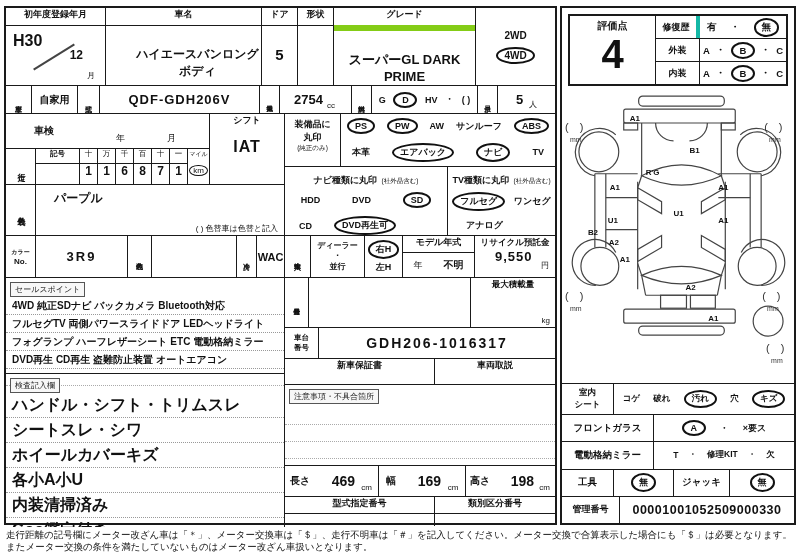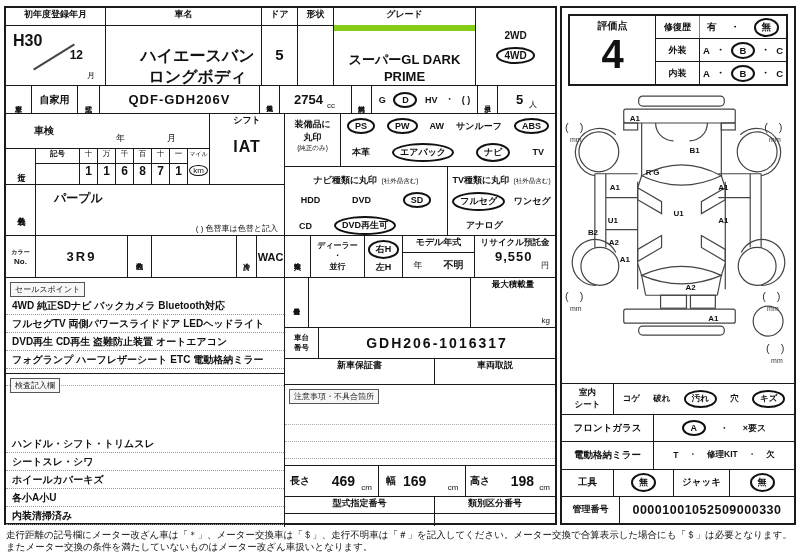--- a/index.html
+++ b/index.html
@@ -38,21 +38,21 @@
         <div class="hd" style="border-bottom:1px solid #1a1a1a;height:15px;">初年度登録年月</div>
         <div style="position:relative;height:60px;">
           <span style="position:absolute;left:7px;top:6px;font-size:16px;font-weight:bold;">H30</span>
           <span class="abs" style="left:24px;top:30px;width:48px;height:2px;background:#444;transform:rotate(-32deg);"></span>
           <span style="position:absolute;right:22px;bottom:24px;font-size:12px;font-weight:bold;">12</span>
           <span style="position:absolute;right:10px;bottom:5px;font-size:8px;">月</span>
         </div>
       </div>
       <div class="cell" style="width:156px;">
         <div class="hd" style="border-bottom:1px solid #1a1a1a;height:15px;">車名</div>
-        <div class="val" style="margin-top:20px;font-size:16px;margin-left:28px;">ハイエースバンロングボディ</div>
+        <div class="val" style="margin-top:20px;font-size:12px;margin-left:28px;">ハイエースバンロングボディ</div>
       </div>
       <div class="cell" style="width:36px;">
         <div class="hd" style="border-bottom:1px solid #1a1a1a;height:15px;">ドア</div>
         <div class="val" style="margin-top:20px;font-size:15px;">5</div>
       </div>
       <div class="cell" style="width:36px;">
         <div class="hd" style="border-bottom:1px solid #1a1a1a;height:15px;">形状</div>
         <div class="val" style="margin-top:20px;"></div>
       </div>
       <div class="cell" style="width:142px;">
@@ -281,28 +281,28 @@
     </div>
 
     <div class="row" style="height:249px;border-bottom:none;">
 
       <div class="cell" style="width:279px;">
         <div style="height:96px;border-bottom:1px solid #1a1a1a;box-sizing:border-box;">
           <span class="tag">セールスポイント</span>
           <div style="font-size:10px;">
               <div class="tline">4WD 純正SDナビ バックカメラ Bluetooth対応</div>
               <div class="tline">フルセグTV 両側パワースライドドア LEDヘッドライト</div>
+              <div class="tline">フォグランプ ハーフレザーシート ETC 電動格納ミラー</div>
               <div class="tline">DVD再生 CD再生 盗難防止装置 オートエアコン</div>
-              <div class="tline">フォグランプ ハーフレザーシート ETC 電動格納ミラー</div>
             </div>
           <div class="dotline"></div>
         </div>
         <div style="height:152px;">
           <span class="tag">検査記入欄</span>
-          <div style="font-size:10px;margin-top:42px;">
+          <div style="font-size:16px;">
               <div class="tline">ハンドル・シフト・トリムスレ</div>
               <div class="tline">シートスレ・シワ</div>
               <div class="tline">ホイールカバーキズ</div>
               <div class="tline">各小A小U</div>
               <div class="tline">内装清掃済み</div>
               <div class="tline">Goo鑑定付き</div>
             </div>
         </div>
       </div>
 
@@ -338,21 +338,21 @@
           <span class="tag">注意事項・不具合箇所</span>
           <div class="dotline" style="margin-top:4px;"></div>
           <div class="dotline"></div>
           <div class="dotline"></div>
         </div>
         <div style="display:flex;height:31px;border-bottom:1px solid #1a1a1a;box-sizing:border-box;align-items:center;">
           <span style="width:30px;text-align:center;font-size:10px;font-weight:bold;">長さ</span>
           <span style="width:40px;text-align:right;font-size:14px;font-weight:bold;">469</span>
           <span style="width:23px;font-size:8px;align-self:flex-end;padding-bottom:4px;text-align:center;">cm</span>
           <span style="width:24px;text-align:center;font-size:10px;font-weight:bold;border-left:1px solid #1a1a1a;align-self:stretch;line-height:30px;">幅</span>
-          <span style="width:38px;text-align:left;font-size:14px;font-weight:bold;">169</span>
+          <span style="width:38px;text-align:right;font-size:14px;font-weight:bold;">169</span>
           <span style="width:24px;font-size:8px;align-self:flex-end;padding-bottom:4px;text-align:center;">cm</span>
           <span style="width:28px;text-align:center;font-size:10px;font-weight:bold;border-left:1px solid #1a1a1a;align-self:stretch;line-height:30px;">高さ</span>
           <span style="width:40px;text-align:right;font-size:14px;font-weight:bold;">198</span>
           <span style="flex:1;font-size:8px;align-self:flex-end;padding-bottom:4px;text-align:center;">cm</span>
         </div>
         <div style="display:flex;height:29px;">
           <div style="width:150px;border-right:1px solid #1a1a1a;box-sizing:border-box;">
               <div class="hd" style="border-bottom:1px solid #1a1a1a;height:14px;">型式指定番号</div>
             </div>
           <div style="flex:1;">
@@ -365,21 +365,21 @@
 
   <div class="abs tbl" style="left:560px;top:6px;width:236px;height:519px;">
 
     <div class="abs tbl" style="left:6px;top:6px;width:220px;height:72px;display:flex;">
       <div style="width:86px;border-right:1px solid #1a1a1a;box-sizing:border-box;text-align:center;">
         <div style="font-size:10px;font-weight:bold;padding-top:3px;">評価点</div>
         <div style="font-size:40px;font-weight:bold;line-height:1.05;">4</div>
       </div>
       <div style="flex:1;display:flex;flex-direction:column;">
         <div style="flex:1;display:flex;border-bottom:1px solid #1a1a1a;">
-          <div class="vlcell" style="width:44px;border-right:1px solid #14b8a6;box-sizing:border-box;display:flex;">
+          <div class="vlcell" style="width:44px;border-right:4px solid #14b8a6;box-sizing:border-box;display:flex;">
               <span style="font-size:9px;font-weight:bold;">修復歴</span>
             </div>
           <div class="opts" style="flex:1;justify-content:space-around;font-size:9.5px;">
               <span>有</span>
               <span>・</span>
               <span class="crc">無</span>
             </div>
         </div>
         <div style="flex:1;display:flex;border-bottom:1px solid #1a1a1a;">
           <div class="vlcell" style="width:44px;border-right:1px solid #1a1a1a;box-sizing:border-box;display:flex;">

